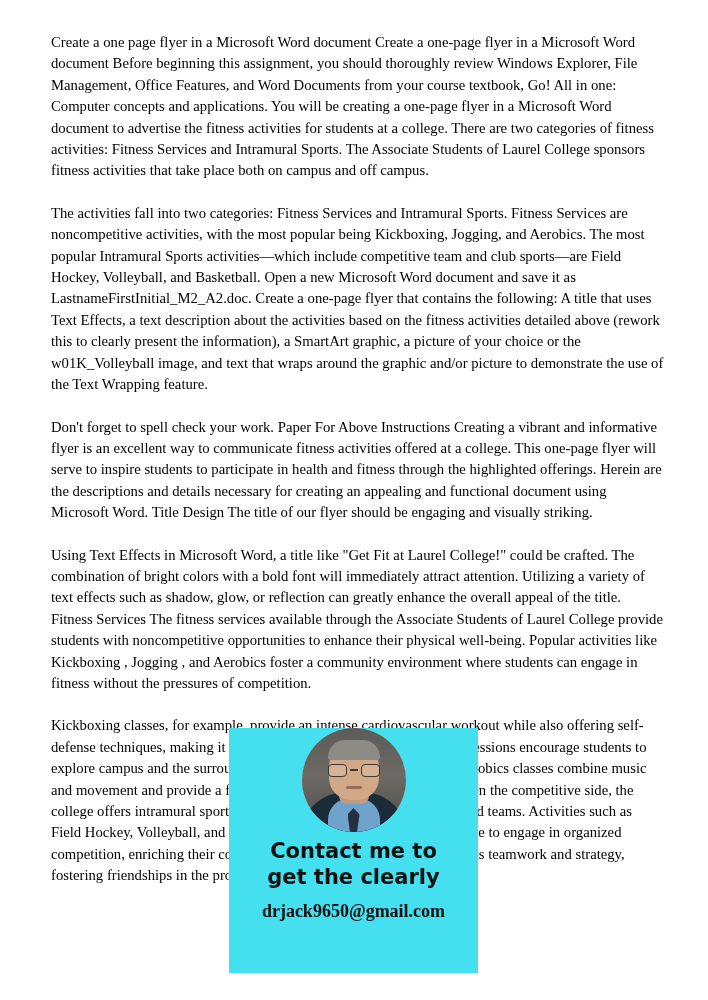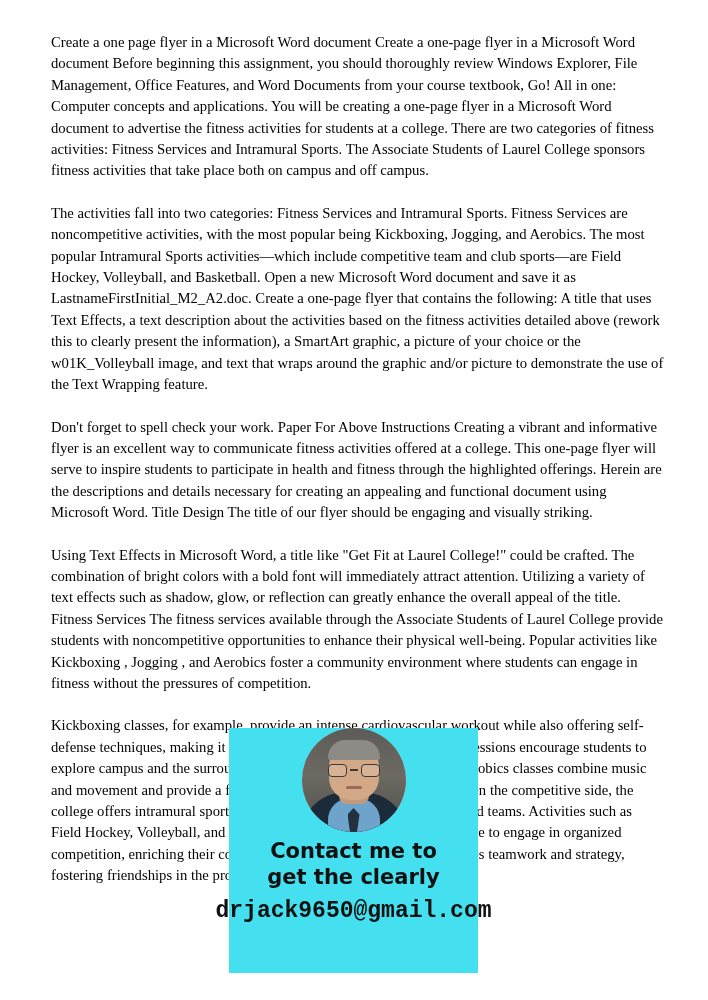--- a/index.html
+++ b/index.html
@@ -164,23 +164,23 @@
     font-family: "DejaVu Sans", sans-serif;
     font-weight: bold;
     font-size: 21px;
     line-height: 26px;
     color: #111111;
     text-align: center;
     margin-top: 6px;
   }
   .overlay-line.two { margin-top: 0; }
   .overlay-email {
-    font-family: Liberation Mono, monospace;
+    font-family: Liberation Serif, serif;
     font-weight: bold;
-    font-size: 23px;
+    font-size: 18px;
     line-height: 26px;
     color: #111111;
     text-align: center;
     margin-top: 8px;
   }
 </style>
 </head>
 <body>
 
 <div class="page">

